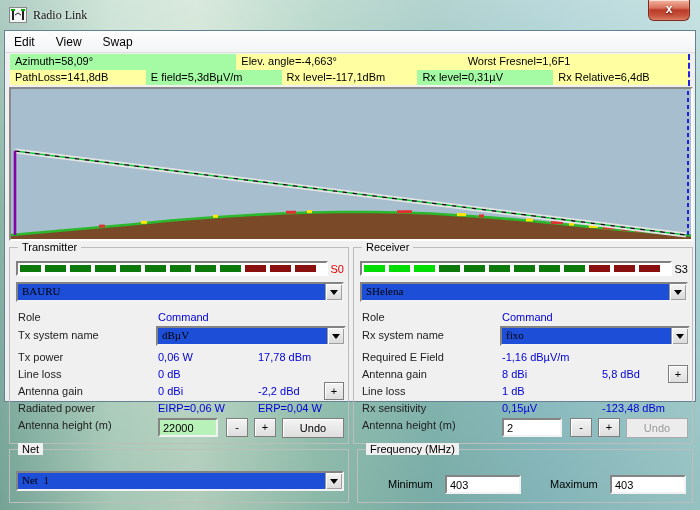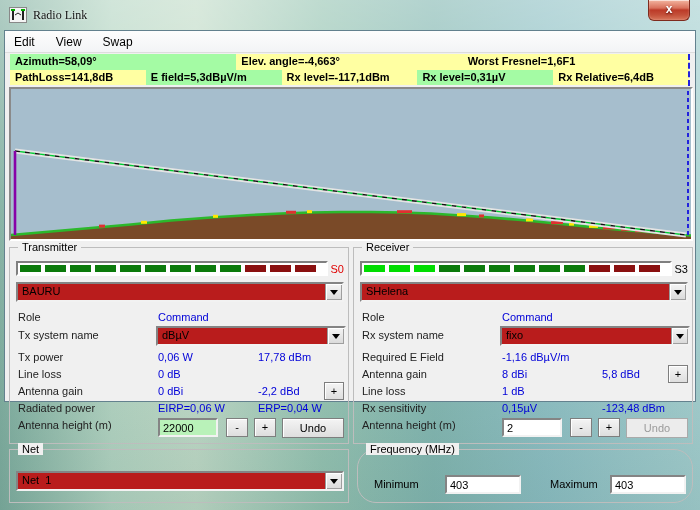--- a/index.html
+++ b/index.html
@@ -28,51 +28,51 @@
   
   #client { position:absolute; left:4px; top:30px; width:692px; height:372px;
     background:#f0f0f0; border:1px solid #63818e; }
 
   #menubar { position:absolute; left:0; top:0; width:690px; height:22px;
     background:linear-gradient(#fdfdfd,#f3f4f6); border-bottom:1px solid #ddd; }
   .menu-item { display:inline-block; padding:4px 9px 0 9px; font-size:12px; height:22px; cursor:default; }
 
   
   #info-grid { position:absolute; left:5px; top:23px; width:679px; height:31px; }
-  .info-row { display:flex; width:100%; height:15.5px;font-weight:bold; }
+  .info-row { display:flex; width:100%; height:15.5px; }
   .cell { flex:1 1 0; padding:1px 0 0 5px; font-size:11px; white-space:nowrap; overflow:hidden; }
   .cg { background:var(--info-green,#a4fba4); }
   .cy { background:var(--info-yellow,#ffffa2); }
   #rx-dash-top { position:absolute; left:683px; top:23px; height:32px; width:0;
     border-left:2px dashed #2222dd; }
 
   
   #chart-panel { position:absolute; left:4px; top:56px; width:684px; height:154px;
     border-top:2px solid #8a8a8a; border-left:2px solid #8a8a8a;
     border-right:2px solid #fff; border-bottom:2px solid #fff; background:#a6becd; }
   #profile-svg { display:block; }
 
   
   .grp { position:absolute; border:1px solid #bdbdbd; box-shadow: inset 0 0 0 0 #fff; }
   .grp-legend { position:absolute; top:-7px; left:8px; background:#f0f0f0; padding:0 4px; font-size:11px; }
   #grp-tx  { left:4px;   top:216px; width:340px; height:197px; }
   #grp-rx  { left:348px; top:216px; width:340px; height:197px; }
   #grp-net { left:4px;   top:418px; width:340px; height:54px; }
-  #grp-freq{ left:352px; top:418px; width:336px; height:54px;border-radius:19px; }
+  #grp-freq{ left:352px; top:418px; width:336px; height:54px; }
 
   
   .meter-track { position:absolute; left:6px; top:13px; width:312px; height:15px;
     background:#fff; border:2px solid; border-color:#808080 #fff #fff #808080;
     display:flex; align-items:center; gap:4px; padding:0 2px; }
   .seg { display:inline-block; width:21px; height:7px; flex:0 0 auto; }
   .slabel { position:absolute; right:4px; top:15px; font-size:11px; }
 
   
-  .combo { position:absolute; background:#b91c1c; height:20px;
-    border:2px solid; border-color:#848484 #f2f2f2 #f2f2f2 #848484; }
+  .combo { position:absolute; background:#1d4ed8; height:20px;
+    border:2px solid; border-color:#848484 #f2f2f2 #f2f2f2 #848484;font-family:Liberation Serif, serif; }
   .combo-text { position:absolute; left:4px; top:1px; font-size:11px; white-space:pre; }
   .combo-btn { position:absolute; right:0; top:0; bottom:0; width:17px;
     background:linear-gradient(#f5f5f5,#d9d9d9); border-left:1px solid #9a9a9a;
     box-shadow: inset 1px 1px 0 #fff, inset -1px -1px 0 #9f9f9f; }
   .tri { position:absolute; left:4px; top:6px; width:0; height:0;
     border:4px solid transparent; border-top:5px solid #000; }
   .combo-main { left:6px; top:34px; width:328px; }
   .combo-sm { left:146px; top:-2px; width:190px; }
 
   
@@ -94,21 +94,21 @@
   .btn-disabled { color:#9b9b9b; border-color:#aaa; box-shadow:none; background:#ececec; }
   .tb { position:absolute; height:19px; font-size:11px; padding:0 3px;
     border:2px solid; border-color:#848484 #f2f2f2 #f2f2f2 #848484; background:#fff;
     font-family:"Liberation Sans",sans-serif; outline:none; }
   .tb-height { left:148px; top:0px; width:60px; }
   .tb-green { background:#b9f2b9; }
 
   
   #net-combo { left:6px; top:21px; width:328px; }
   .freq-lbl { position:absolute; top:28px; font-size:11px; }
-  #freq-min-lbl { left:16px;text-align:right; } #freq-max-lbl { left:192px; }
+  #freq-min-lbl { left:30px;text-align:right; } #freq-max-lbl { left:192px; }
   #freq-min { left:87px; top:25px; width:76px; }
   #freq-max { left:252px; top:25px; width:76px; }
 </style>
 </head>
 <body>
 
 <div id="window">
 
   <div id="titlebar">
     <div id="app-icon">

